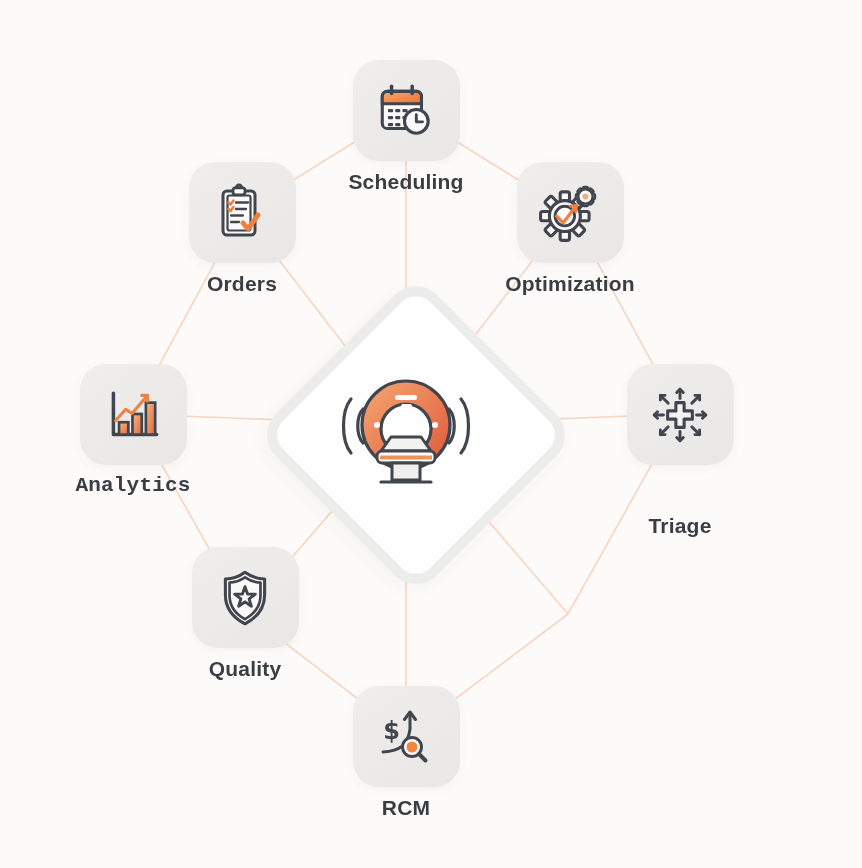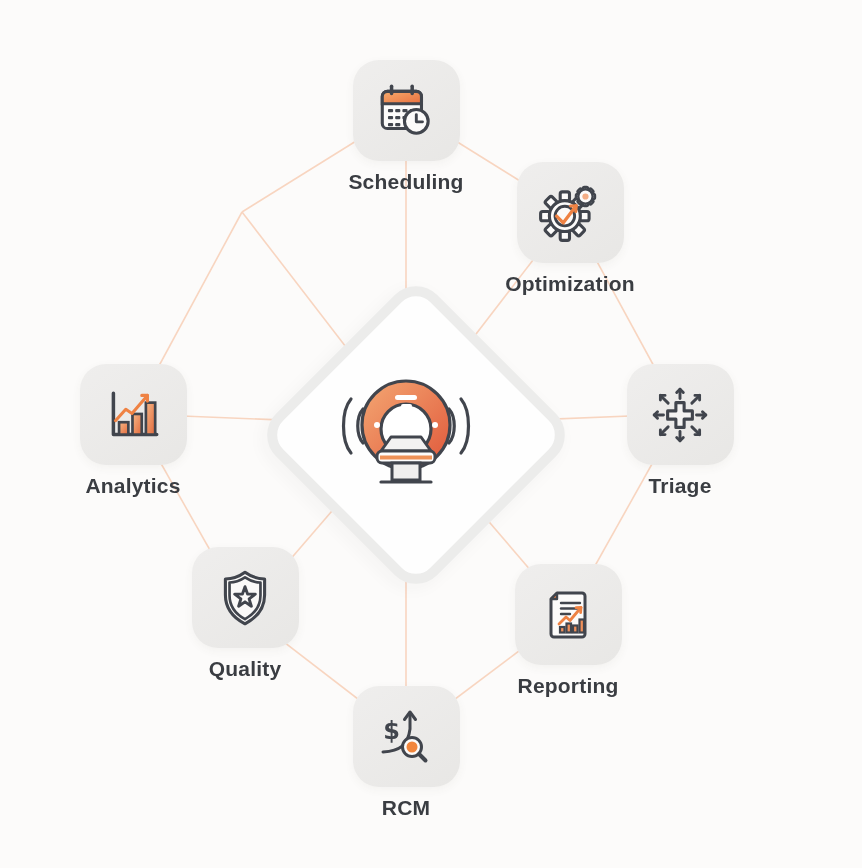--- a/index.html
+++ b/index.html
@@ -36,22 +36,22 @@
   }
   .node-label{
     margin-top:9px;
     font-size:21px;font-weight:600;color:#3a3d42;
     letter-spacing:0.2px;white-space:nowrap;
   }
   
   .node.scheduling{left:326px;top:60px;}
   .node.orders{left:162px;top:162px;}
   .node.optimization{left:490px;top:162px;text-align:center;}
-  .node.analytics{left:53px;top:364px;}
-  .node.triage{left:600px;top:364px;}
+  .node.analytics{left:53px;top:364px;font-family:Liberation Mono, monospace;}
+  .node.triage{left:600px;top:364px;gap:40px;}
   .node.quality{left:165px;top:547px;}
   .node.reporting{left:488px;top:564px;}
   .node.rcm{left:326px;top:686px;}
   svg{display:block;}
 </style>
 </head>
 <body>
 
 <div class="stage">
 
@@ -132,20 +132,42 @@
           <rect x="14.5" y="43.6" width="5" height="3.2" rx="1"></rect>
             <rect x="21.5" y="43.6" width="5" height="3.2" rx="1"></rect>
         </g>
         <circle cx="42" cy="42" r="11.5" fill="#fcfbfa" stroke="#41454d" stroke-width="3"></circle>
         <path d="M42,35.5 V42.5 H48" fill="none" stroke="#41454d" stroke-width="2.8" stroke-linecap="round" stroke-linejoin="round"></path>
       </svg>
     </div>
     <div class="node-label">Scheduling</div>
   </div>
 
+  <div class="node orders">
+    <div class="card">
+      <svg viewBox="0 0 64 64" width="64" height="64">
+        <rect x="13" y="10" width="32" height="44" rx="4" fill="#fcfbfa" stroke="#41454d" stroke-width="3"></rect>
+        <rect x="17.5" y="14.5" width="23" height="35" rx="2" fill="none" stroke="#41454d" stroke-width="2.2"></rect>
+        <path d="M26,7 a3,3 0 0 1 6,0" fill="none" stroke="#41454d" stroke-width="2.8"></path>
+        <rect x="23" y="6.8" width="12" height="7" rx="2.5" fill="#fcfbfa" stroke="#41454d" stroke-width="2.8"></rect>
+        <g stroke="#41454d" stroke-width="2.3" stroke-linecap="round">
+          <line x1="26" y1="21.5" x2="38" y2="21.5"></line>
+          <line x1="26" y1="28" x2="36" y2="28"></line>
+          <line x1="21" y1="34.5" x2="33" y2="34.5"></line>
+          <line x1="21" y1="41" x2="29" y2="41"></line>
+        </g>
+        <g stroke="#ee7f43" stroke-width="2.6" fill="none" stroke-linecap="round" stroke-linejoin="round">
+          <polyline points="18.5,21.5 20.5,23.5 23.5,19.5"></polyline>
+          <polyline points="18.5,28 20.5,30 23.5,26"></polyline>
+        </g>
+        <polyline points="33,42 38,48 48,34" fill="none" stroke="#f0803f" stroke-width="5" stroke-linecap="round" stroke-linejoin="round"></polyline>
+      </svg>
+    </div>
+    <div class="node-label">Orders</div>
+  </div>
 
   <div class="node optimization">
     <div class="card">
       <svg viewBox="0 0 64 64" width="66" height="66">
         <g fill="#fcfbfa" stroke="#41454d" stroke-width="3">
           <rect x="22.5" y="11.5" width="9" height="9" rx="2" transform="rotate(0 27 35)"></rect>
           <rect x="22.5" y="11.5" width="9" height="9" rx="2" transform="rotate(45 27 35)"></rect>
           <rect x="22.5" y="11.5" width="9" height="9" rx="2" transform="rotate(90 27 35)"></rect>
           <rect x="22.5" y="11.5" width="9" height="9" rx="2" transform="rotate(135 27 35)"></rect>
           <rect x="22.5" y="11.5" width="9" height="9" rx="2" transform="rotate(180 27 35)"></rect>
@@ -225,42 +247,20 @@
     <div class="card">
       <svg viewBox="0 0 64 64" width="66" height="66">
         <path d="M32,7 C37.5,11 45,13.5 51,13.5 V29 C51,42.5 43.5,51 32,57 C20.5,51 13,42.5 13,29 V13.5 C19,13.5 26.5,11 32,7 Z" fill="#faf9f8" stroke="#41454d" stroke-width="3" stroke-linejoin="round"></path>
         <path d="M32,12 C36.5,15 42.5,17 47,17 V29.5 C47,40.5 41,47.5 32,52.5 C23,47.5 17,40.5 17,29.5 V17 C21.5,17 27.5,15 32,12 Z" fill="none" stroke="#41454d" stroke-width="2.6" stroke-linejoin="round"></path>
         <polygon points="32,21 34.47,28.1 41.99,28.26 35.99,32.8 38.17,39.99 32,35.7 25.83,39.99 28.01,32.8 22.01,28.26 29.53,28.1" fill="none" stroke="#41454d" stroke-width="2.8" stroke-linejoin="round"></polygon>
       </svg>
     </div>
     <div class="node-label">Quality</div>
   </div>
 
-  <div class="node reporting">
-    <div class="card">
-      <svg viewBox="0 0 64 64" width="64" height="64">
-        <path d="M21,10 H46 a3,3 0 0 1 3,3 V51 a3,3 0 0 1 -3,3 H18 a3,3 0 0 1 -3,-3 V16 Z" fill="#fcfbfa" stroke="#41454d" stroke-width="3" stroke-linejoin="round"></path>
-        <path d="M21,10 V16 H15 Z" fill="#f08449" stroke="#41454d" stroke-width="2.4" stroke-linejoin="round"></path>
-        <g stroke="#41454d" stroke-width="2.4" stroke-linecap="round">
-          <line x1="25" y1="20" x2="44" y2="20"></line>
-          <line x1="25" y1="25.5" x2="44" y2="25.5"></line>
-          <line x1="25" y1="31" x2="34" y2="31"></line>
-        </g>
-        <g fill="#f0905a" stroke="#41454d" stroke-width="2.2">
-          <rect x="24" y="44" width="4.5" height="5.5"></rect>
-          <rect x="30.5" y="40.5" width="4.5" height="9"></rect>
-          <rect x="37" y="42.5" width="4.5" height="7"></rect>
-          <rect x="43.5" y="36.5" width="4.5" height="13"></rect>
-        </g>
-        <polyline points="23,41 30,34 34,37.5 45,24.5" fill="none" stroke="#ef8243" stroke-width="2.8" stroke-linecap="round" stroke-linejoin="round"></polyline>
-        <path d="M40,24.7 L45,24.5 L44.6,29.6" fill="none" stroke="#ef8243" stroke-width="2.8" stroke-linecap="round" stroke-linejoin="round"></path>
-      </svg>
-    </div>
-    <div class="node-label">Reporting</div>
-  </div>
 
   <div class="node rcm">
     <div class="card">
       <svg viewBox="0 0 64 64" width="64" height="64">
         <text x="17.5" y="34" text-anchor="middle" font-family="DejaVu Sans, sans-serif" font-size="24" font-weight="bold" fill="#41454d">$</text>
         <path d="M9,47 C26,46 34,40 36,24 L36,8" fill="none" stroke="#41454d" stroke-width="3" stroke-linecap="round"></path>
         <path d="M30.5,14.5 L36,7 L41.5,14.5" fill="none" stroke="#41454d" stroke-width="3" stroke-linecap="round" stroke-linejoin="round"></path>
         <circle cx="38" cy="42" r="9.5" fill="#fcfbfa" stroke="#41454d" stroke-width="3"></circle>
         <circle cx="38" cy="42" r="5.5" fill="#f2863c"></circle>
         <line x1="45" y1="49" x2="51.5" y2="55.5" stroke="#41454d" stroke-width="4" stroke-linecap="round"></line>

